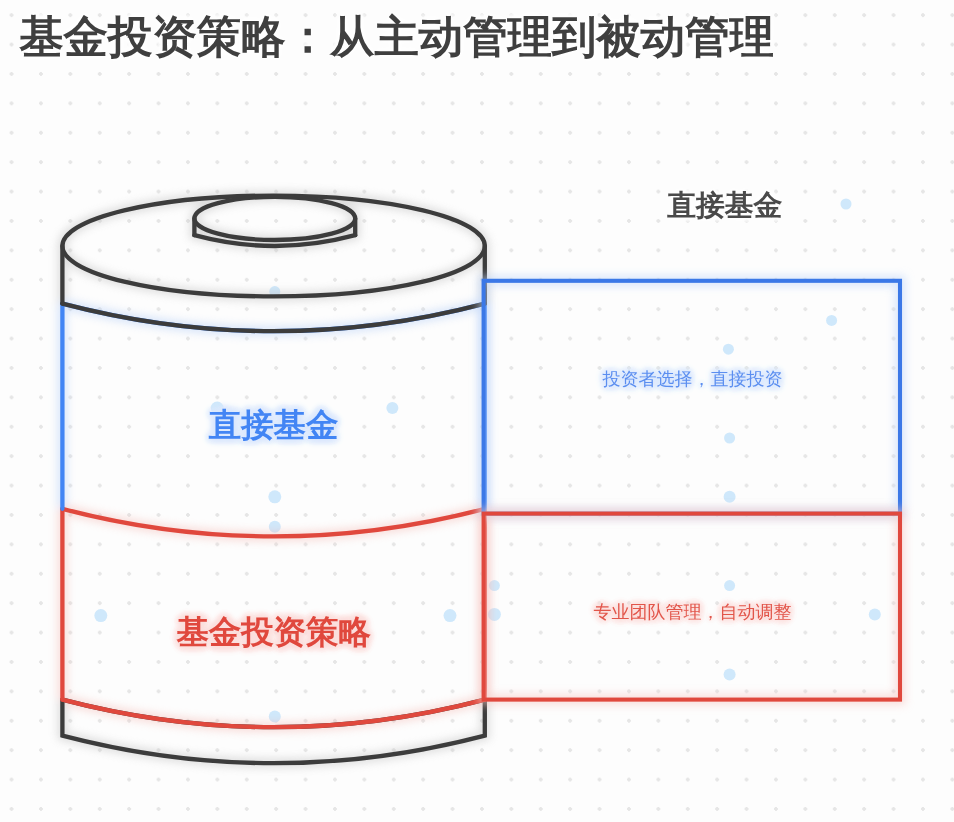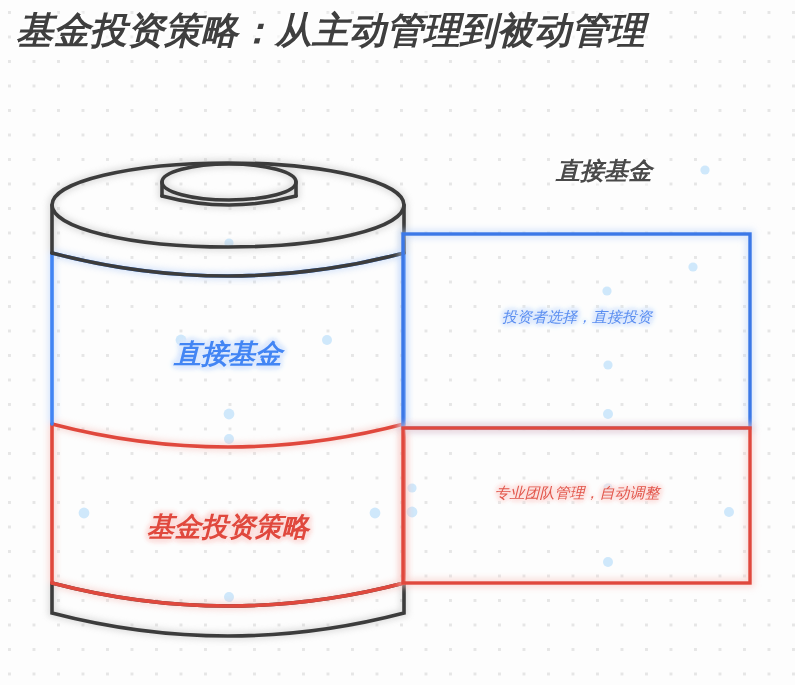--- a/index.html
+++ b/index.html
@@ -14,21 +14,20 @@
     overflow: hidden;
   }
   #canvas {
     position: relative;
     width: 795px;
     height: 685px;
     background-color: #fdfdfd;
     background-image: radial-gradient(circle at 1.6px 1.6px, #e6e6e6 1.6px, transparent 1.7px);
     background-size: 24.5px 24.5px;
     background-position: 8px 60px;
-    font-style: italic;
   }
   .title {
     position: absolute;
     left: 16px;
     top: 6px;
     font-size: 37px;
     font-weight: bold;
     letter-spacing: 0px;
     color: #3f3f3f;
     text-shadow:
@@ -97,21 +96,21 @@
     top: 301px;
     width: 278px;
     color: #5b8ef0;
     text-shadow:
       0 0 5px #d9e7fd, 0 0 5px #d9e7fd, 0 0 9px #d9e7fd,
       2px 0 6px #d9e7fd, -2px 0 6px #d9e7fd,
       0 2px 6px #d9e7fd, 0 -2px 6px #d9e7fd;
   }
   .box-text.red {
     left: 438px;
-    top: 477px;
+    top: 495px;
     width: 278px;
     color: #e2554a;
     text-shadow:
       0 0 5px #fbdedc, 0 0 5px #fbdedc, 0 0 9px #fbdedc,
       2px 0 6px #fbdedc, -2px 0 6px #fbdedc,
       0 2px 6px #fbdedc, 0 -2px 6px #fbdedc;
   }
 </style>
 </head>
 <body>

